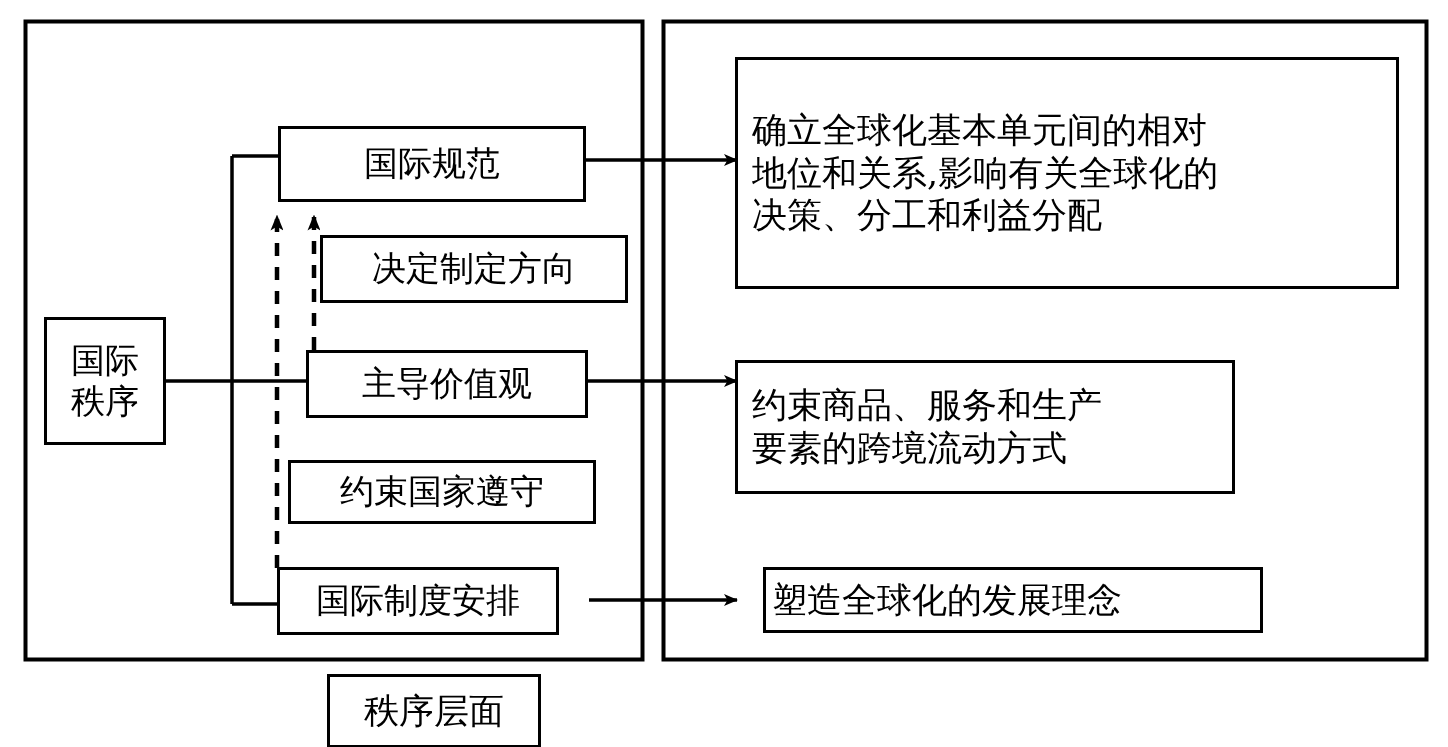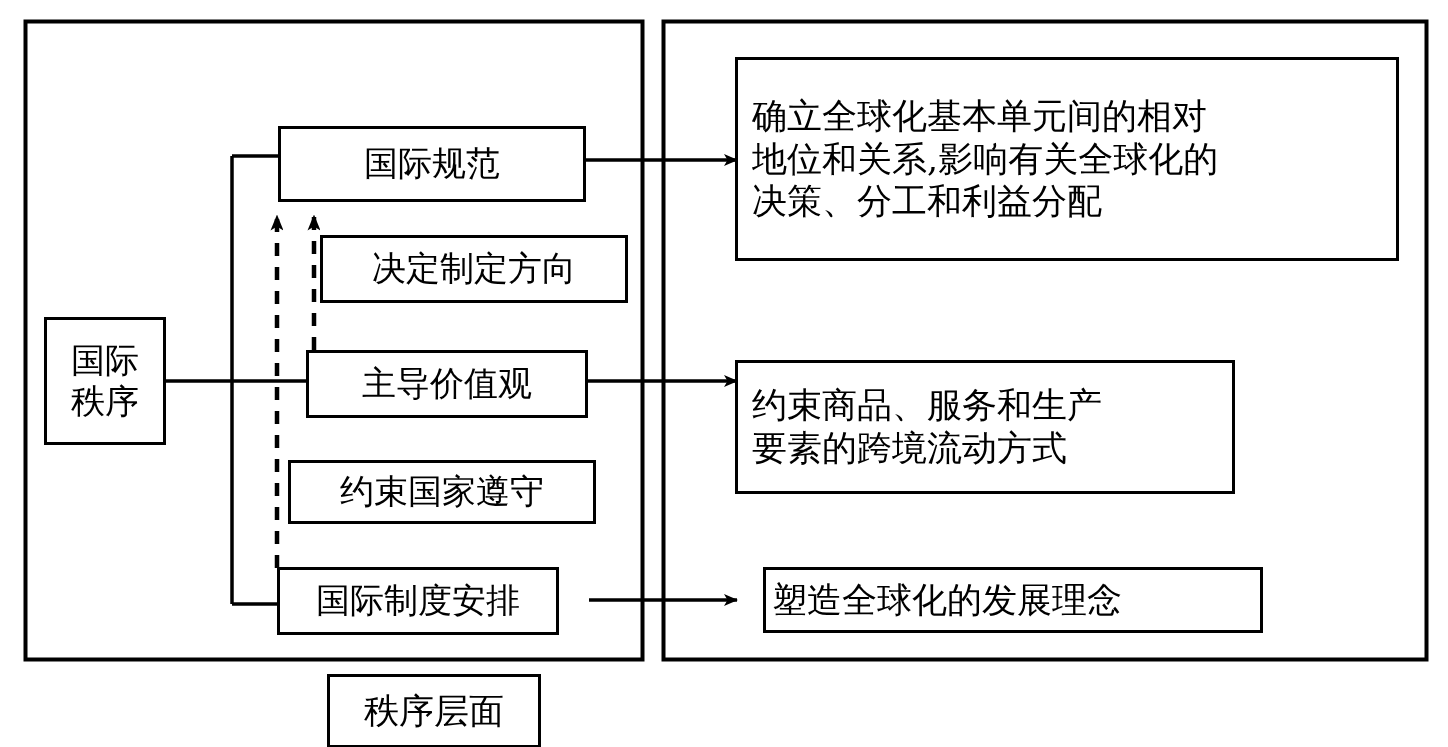--- a/index.html
+++ b/index.html
@@ -41,21 +41,21 @@
     width: 100%;
   }
   
   #n-norms      { left: 278px; top: 126px; width: 308px; height: 76px;  font-size: 34px; }
   #n-direction  { left: 320px; top: 235px; width: 308px; height: 68px;  font-size: 34px; }
   #n-values     { left: 306px; top: 350px; width: 282px; height: 68px;  font-size: 34px; }
   #n-comply     { left: 288px; top: 460px; width: 308px; height: 64px;  font-size: 34px; }
   #n-institution{ left: 277px; top: 567px; width: 282px; height: 68px;  font-size: 34px; font-family: Liberation Serif, serif; }
   #n-order      { left: 44px;  top: 317px; width: 122px; height: 128px; font-size: 34px; }
   
-  #n-r1 { left: 735px; top: 57px;  width: 664px; height: 204px; font-size: 35px;
+  #n-r1 { left: 735px; top: 57px;  width: 664px; height: 232px; font-size: 35px;
           justify-content: flex-end; text-align: left; padding: 6px 10px 6px 14px; }
   #n-r2 { left: 735px; top: 312px; width: 500px; height: 134px; font-size: 35px;
           justify-content: flex-start; text-align: left; padding: 4px 10px 4px 14px; margin-top: 48px; }
   #n-r3 { left: 735px; top: 567px; width: 500px; height: 66px;  font-size: 35px;
           justify-content: flex-start; text-align: left; padding: 2px 10px 2px 6px; margin-left: 28px; }
   
   #n-cap-left  { left: 327px; top: 674px; width: 214px; height: 74px; font-size: 35px; }
   #n-cap-right { left: 735px; top: 657px; width: 356px; height: 74px; font-size: 35px; }
 </style>
 </head>

